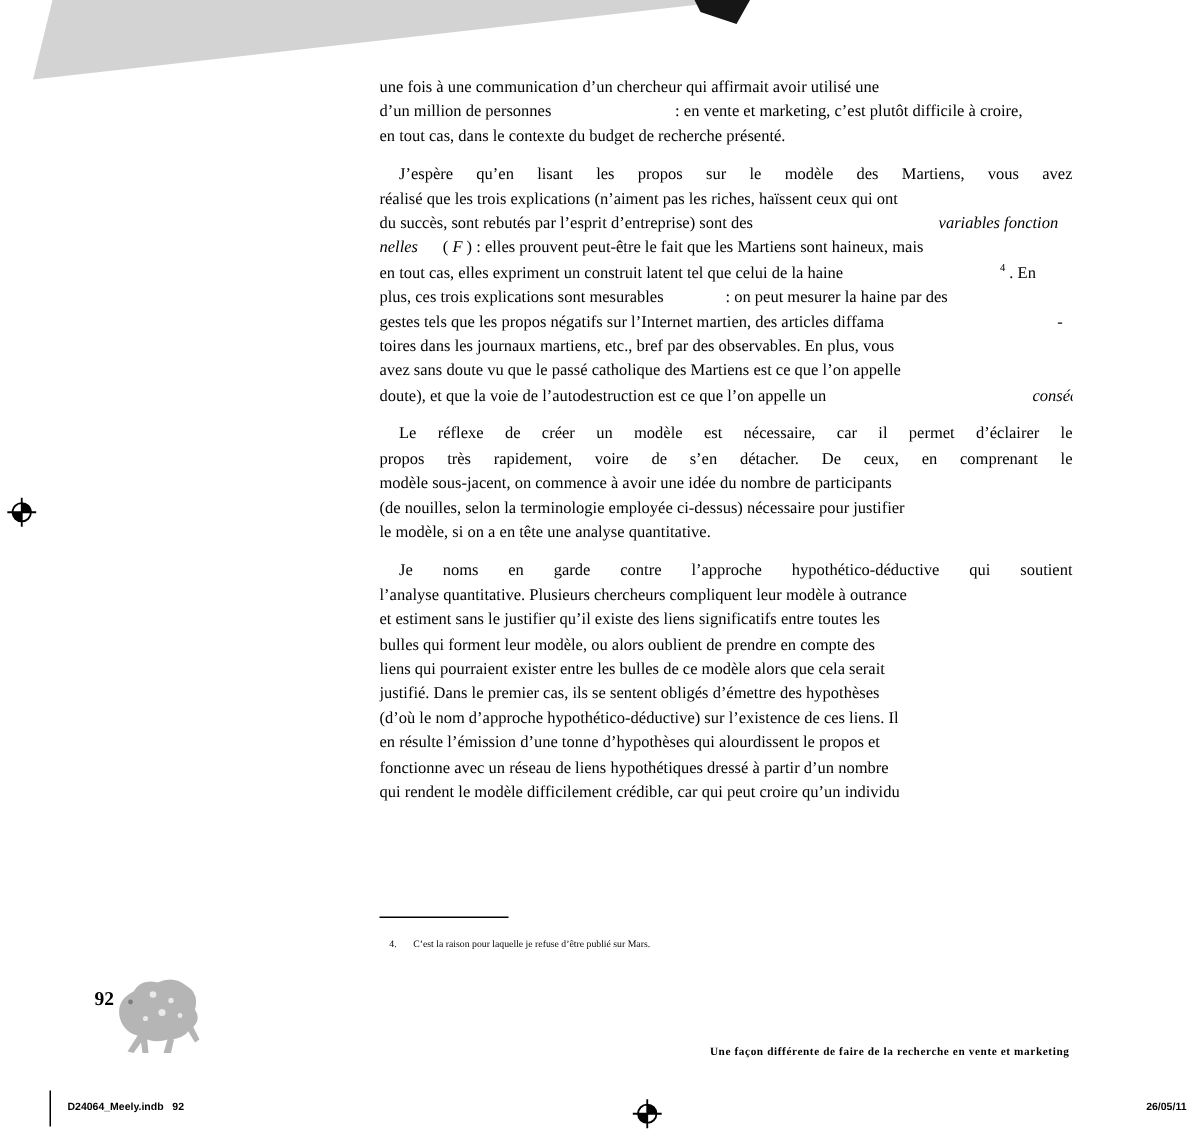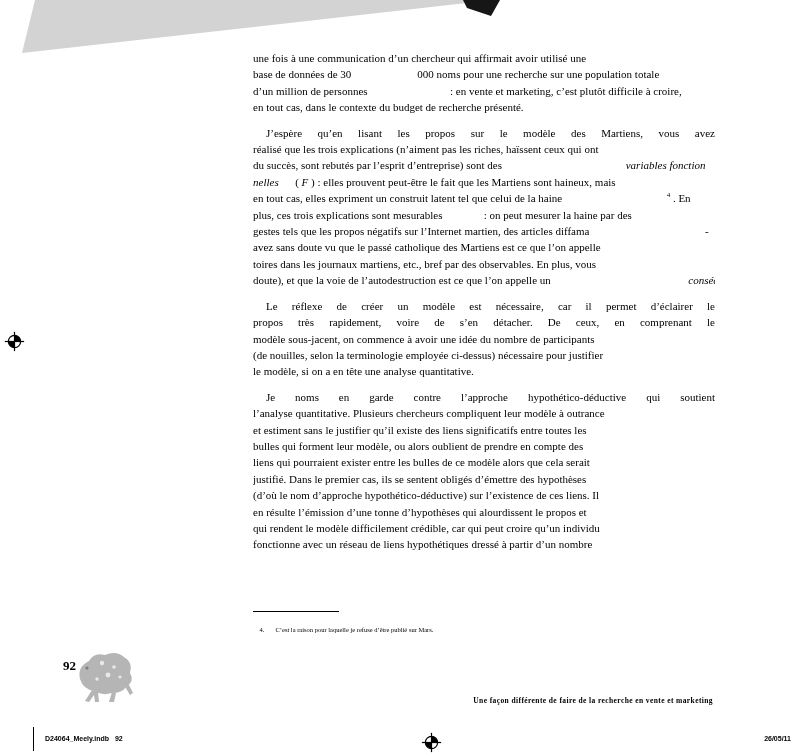--- a/index.html
+++ b/index.html
@@ -69,54 +69,53 @@
   <line x1="12" y1="1" x2="12" y2="23" stroke="#000" stroke-width="1.4"></line>
   <line x1="1" y1="12" x2="23" y2="12" stroke="#000" stroke-width="1.4"></line>
   <circle cx="12" cy="12" r="7" fill="none" stroke="#000" stroke-width="1.4"></circle>
   <path d="M12,5 A7,7 0 0 1 19,12 L12,12 Z" fill="#000"></path>
   <path d="M12,19 A7,7 0 0 1 5,12 L12,12 Z" fill="#000"></path>
 </svg>
 
 <div id="text-column">
     <div class="paragraph">
       <div class="line"><span>une fois à une communication d’un chercheur qui affirmait avoir utilisé une</span></div>
-      <div class="line"><span>base de données de 30                        000 noms pour une recherche sur une population totale</span></div>
       <div class="line"><span>d’un million de personnes                              : en vente et marketing, c’est plutôt difficile à croire,</span></div>
       <div class="line"><span>en tout cas, dans le contexte du budget de recherche présenté.</span></div>
     </div>
     <div class="paragraph indent">
       <div class="line spread"><span>J’espère qu’en lisant les propos sur le modèle des Martiens, vous avez</span></div>
       <div class="line"><span>réalisé que les trois explications (n’aiment pas les riches, haïssent ceux qui ont</span></div>
       <div class="line"><span>du succès, sont rebutés par l’esprit d’entreprise) sont des                                             </span><span class="it">variables fonction</span><span>          -</span></div>
       <div class="line"><span class="it">nelles</span><span>      ( </span><span class="it">F</span><span> ) : elles prouvent peut-être le fait que les Martiens sont haineux, mais</span></div>
       <div class="line"><span>en tout cas, elles expriment un construit latent tel que celui de la haine                                      </span><sup>4</sup><span> . En</span></div>
       <div class="line"><span>plus, ces trois explications sont mesurables               : on peut mesurer la haine par des</span></div>
       <div class="line"><span>gestes tels que les propos négatifs sur l’Internet martien, des articles diffama                                          -</span></div>
+      <div class="line"><span>toires dans les journaux martiens, etc., bref par des observables. En plus, vous</span></div>
       <div class="line"><span>avez sans doute vu que le passé catholique des Martiens est ce que l’on appelle</span></div>
-      <div class="line"><span>toires dans les journaux martiens, etc., bref par des observables. En plus, vous</span></div>
       <div class="line"><span>doute), et que la voie de l’autodestruction est ce que l’on appelle un                                                  </span><span class="it">conséquent</span></div>
     </div>
     <div class="paragraph indent">
       <div class="line spread"><span>Le réflexe de créer un modèle est nécessaire, car il permet d’éclairer le</span></div>
       <div class="line spread"><span>propos très rapidement, voire de s’en détacher. De ceux, en comprenant le</span></div>
       <div class="line"><span>modèle sous-jacent, on commence à avoir une idée du nombre de participants</span></div>
       <div class="line"><span>(de nouilles, selon la terminologie employée ci-dessus) nécessaire pour justifier</span></div>
       <div class="line"><span>le modèle, si on a en tête une analyse quantitative.</span></div>
     </div>
     <div class="paragraph indent">
       <div class="line spread"><span>Je noms en garde contre l’approche hypothético-déductive qui soutient</span></div>
       <div class="line"><span>l’analyse quantitative. Plusieurs chercheurs compliquent leur modèle à outrance</span></div>
       <div class="line"><span>et estiment sans le justifier qu’il existe des liens significatifs entre toutes les</span></div>
       <div class="line"><span>bulles qui forment leur modèle, ou alors oublient de prendre en compte des</span></div>
       <div class="line"><span>liens qui pourraient exister entre les bulles de ce modèle alors que cela serait</span></div>
       <div class="line"><span>justifié. Dans le premier cas, ils se sentent obligés d’émettre des hypothèses</span></div>
       <div class="line"><span>(d’où le nom d’approche hypothético-déductive) sur l’existence de ces liens. Il</span></div>
       <div class="line"><span>en résulte l’émission d’une tonne d’hypothèses qui alourdissent le propos et</span></div>
+      <div class="line"><span>fonctionne avec un réseau de liens hypothétiques dressé à partir d’un nombre</span></div>
       <div class="line"><span>qui rendent le modèle difficilement crédible, car qui peut croire qu’un individu</span></div>
-      <div class="line"><span>fonctionne avec un réseau de liens hypothétiques dressé à partir d’un nombre</span></div>
     </div>
   </div>
 
 <div id="footnote-block">
   <div id="footnote-rule"></div>
   <div id="footnote-line">
     <span id="footnote-marker">4.</span><span>C’est la raison pour laquelle je refuse d’être publié sur Mars.</span>
   </div>
 </div>
 

